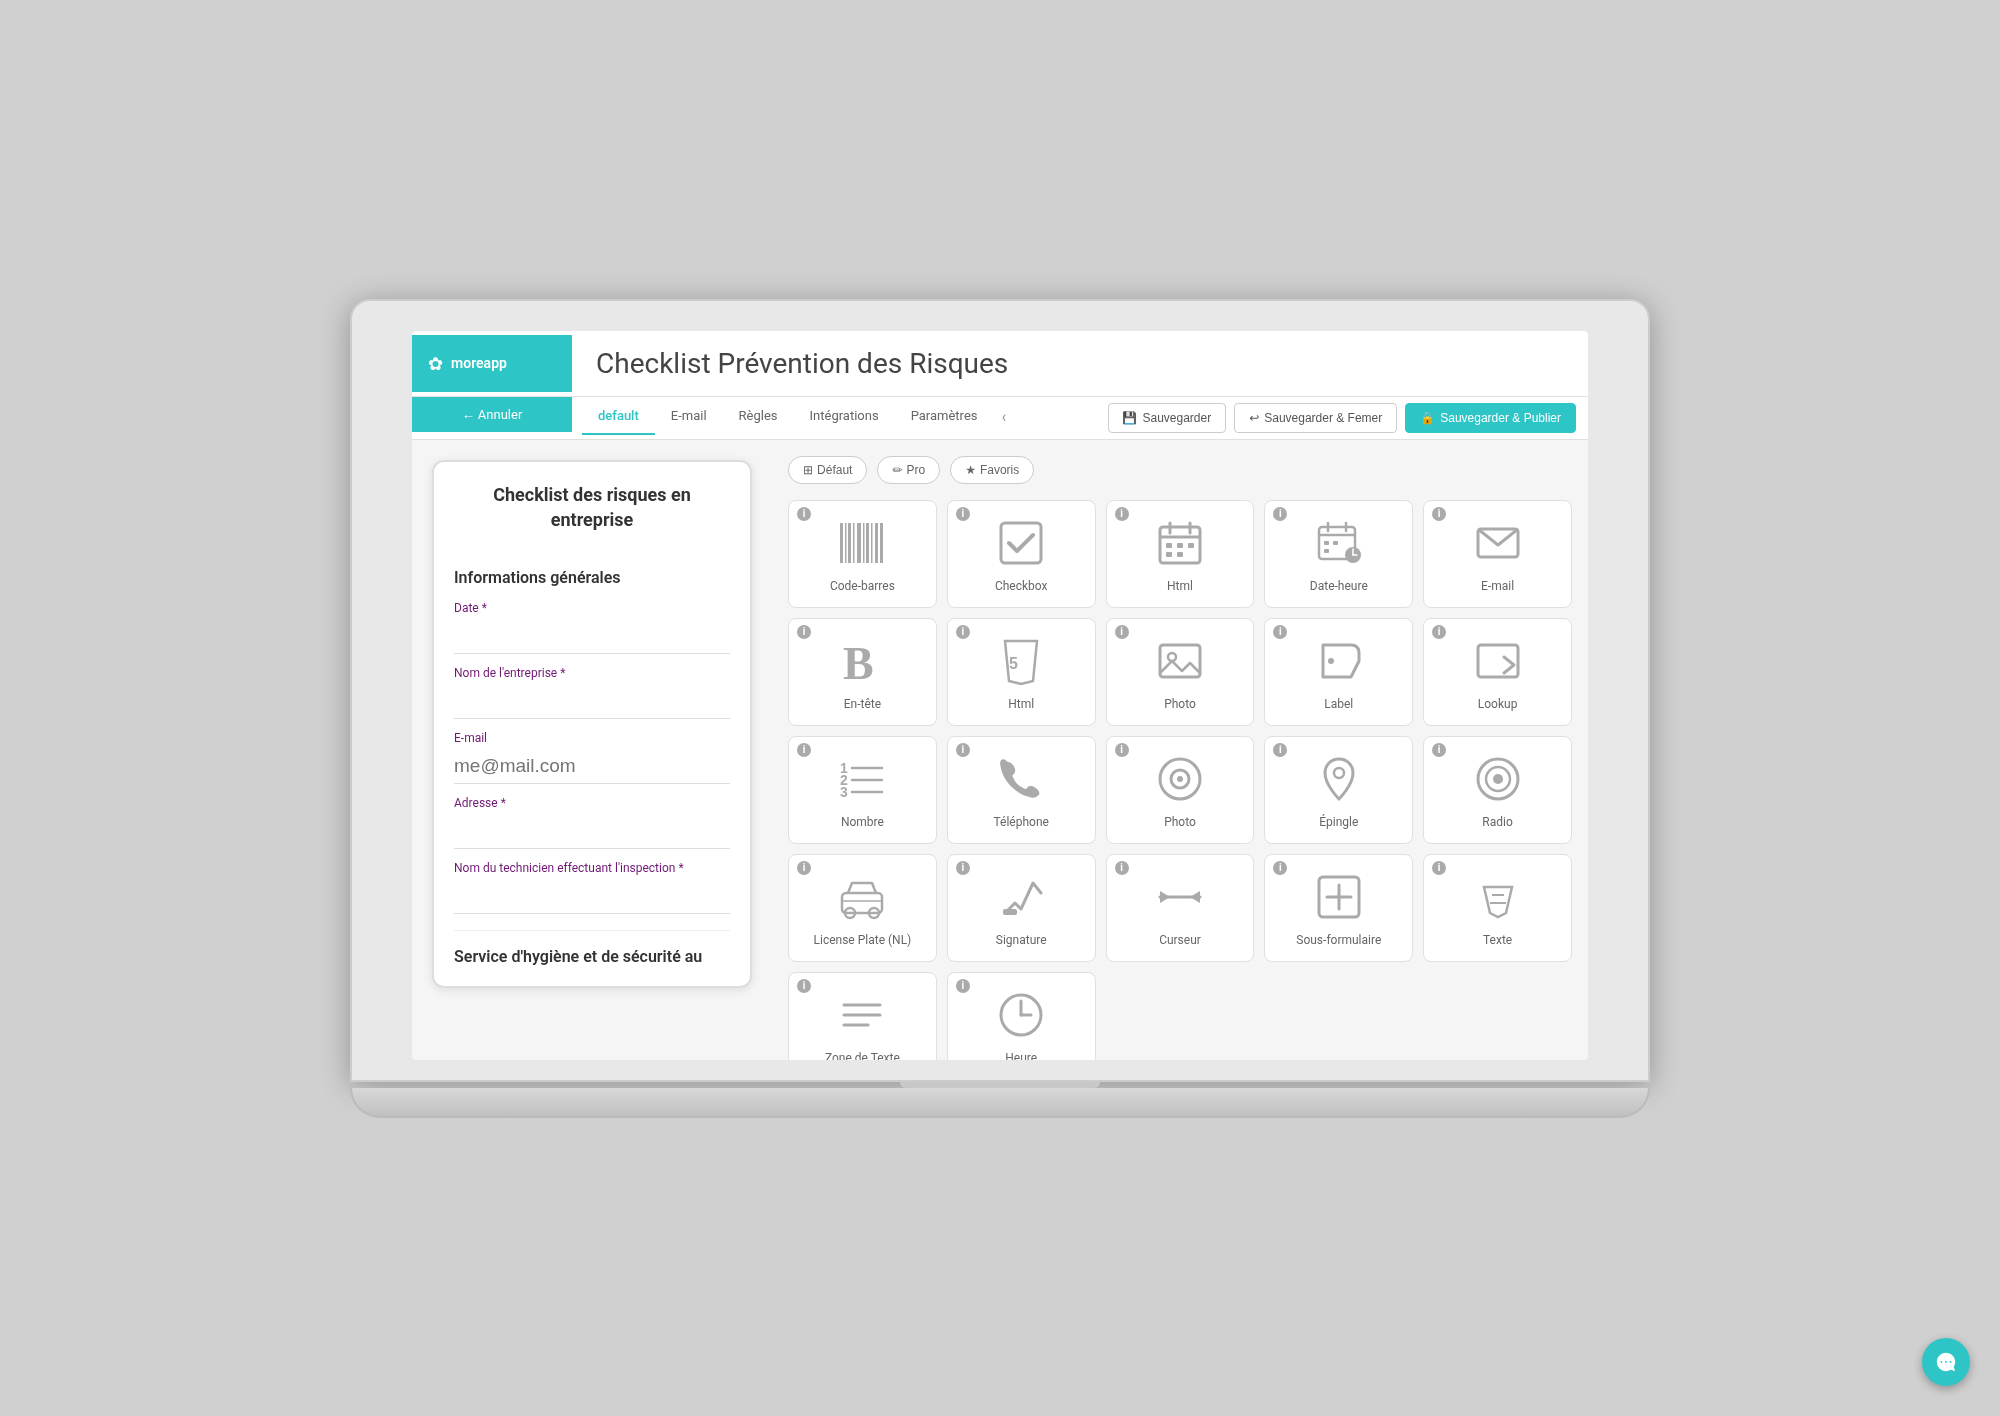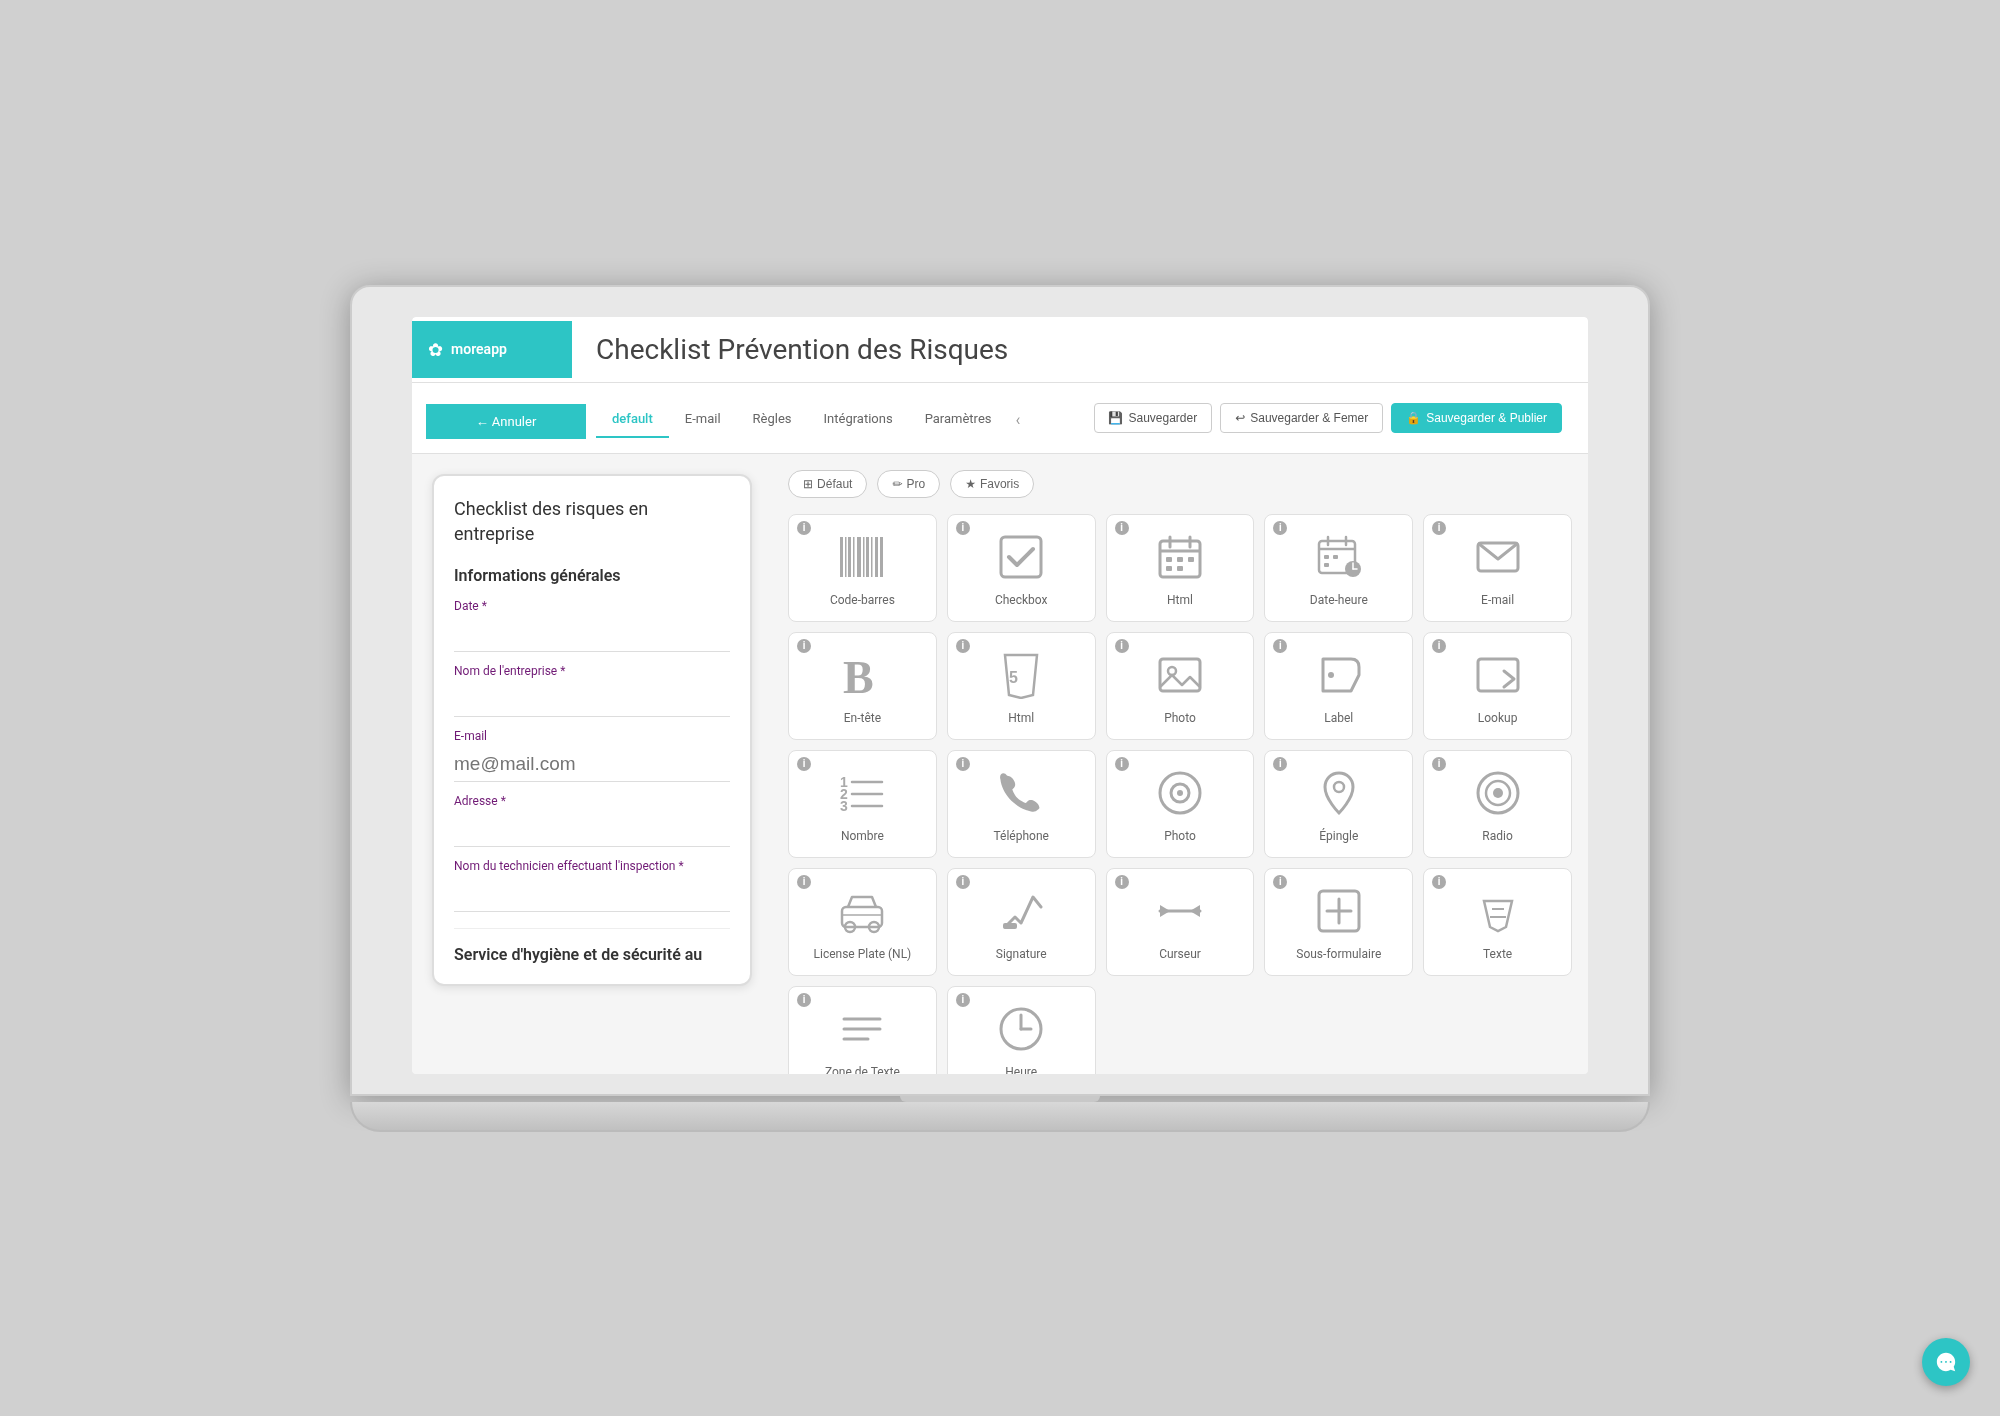--- a/index.html
+++ b/index.html
@@ -83,24 +83,24 @@
     }
 
     .app-title {
       font-size: 28px;
       font-weight: 400;
       color: #444;
     }
 
     .app-nav-bar {
       display: flex;
-      align-items: flex-end;
+      align-items: flex-start;
       background: #fff;
       border-bottom: 1px solid #e0e0e0;
-      padding: 14px;
+      padding: 0;
     }
 
     .back-link {
       background: #2dc5c5;
       color: white;
       padding: 10px 20px;
       font-size: 13px;
       cursor: pointer;
       white-space: nowrap;
       min-width: 160px;
@@ -180,23 +180,24 @@
     .mobile-frame {
       background: white;
       border-radius: 12px;
       border: 2px solid #ddd;
       padding: 20px;
       box-shadow: 0 2px 10px rgba(0,0,0,0.1);
     }
 
     .form-title {
       font-size: 18px;
-      font-weight: 400;
+      font-weight: 700;
       color: #333;
-      margin-bottom: 20px;
+      text-align: center;
+      margin-bottom: 36px;
       line-height: 1.4;
     }
 
     .form-section-title {
       font-size: 16px;
       font-weight: 600;
       color: #333;
       margin-bottom: 14px;
     }
 

